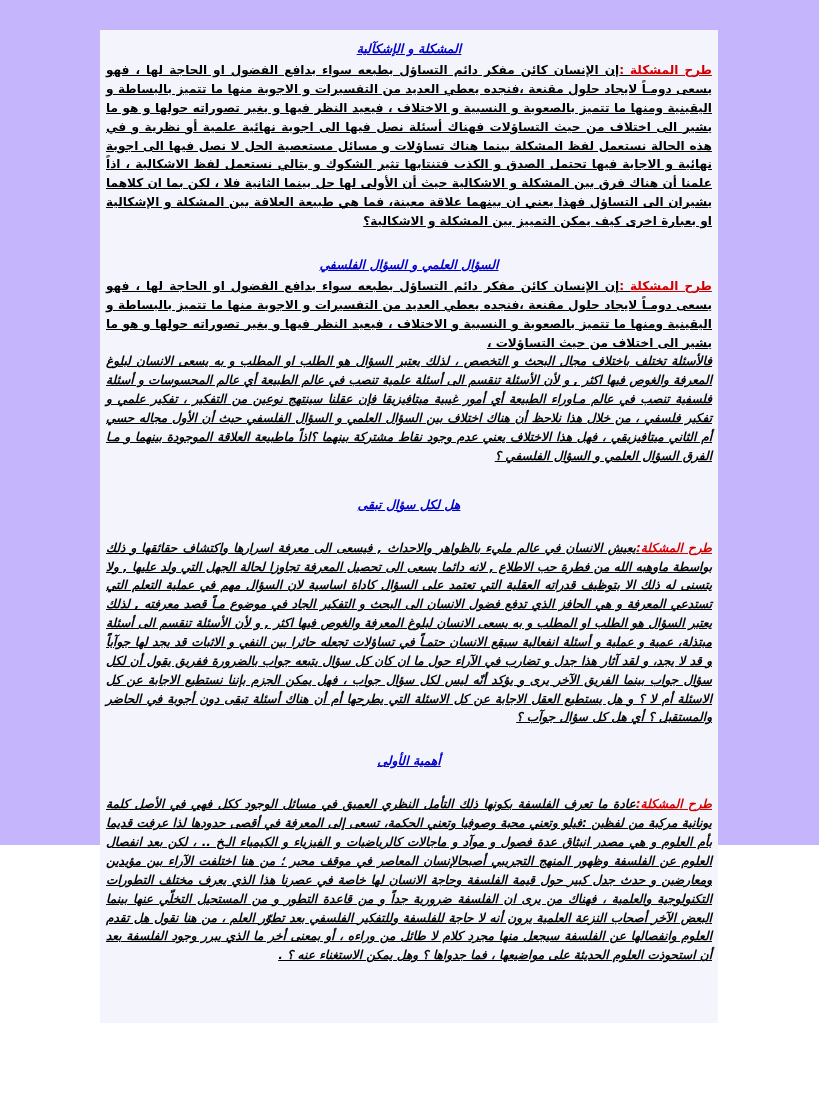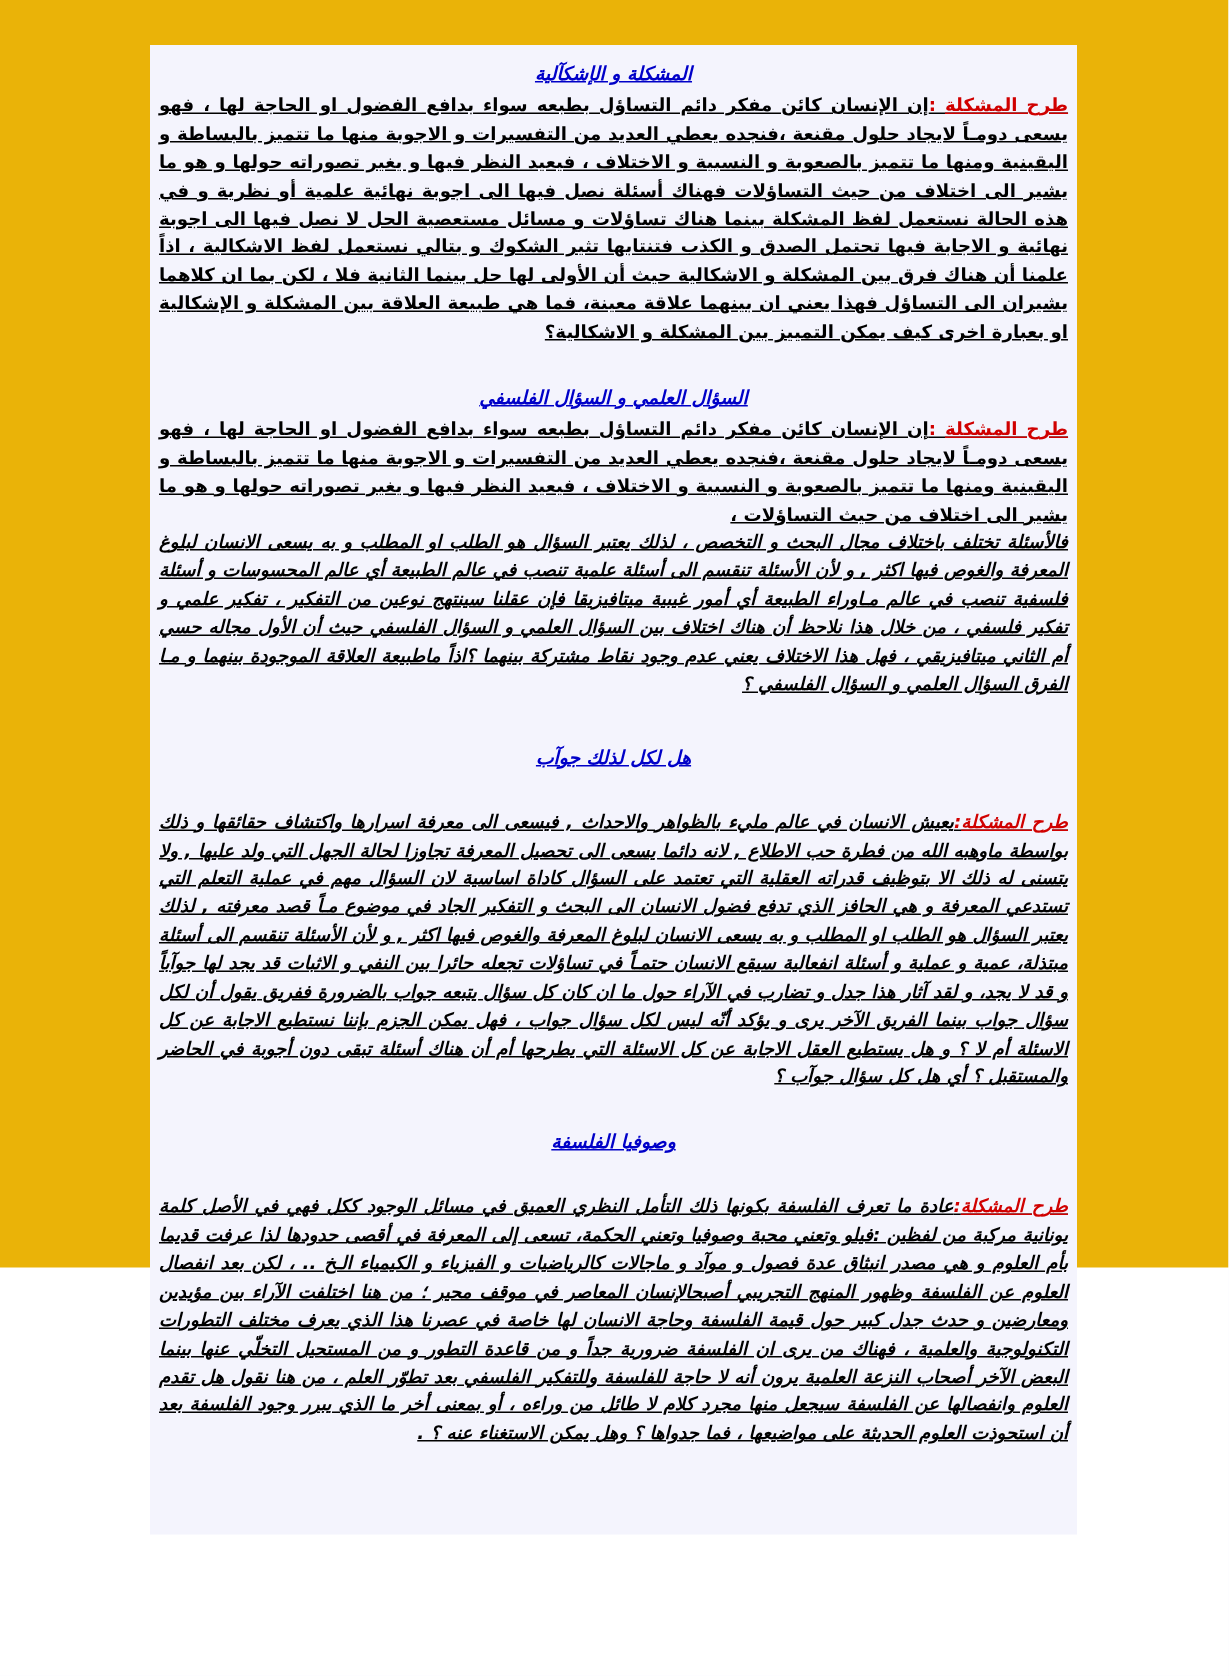--- a/index.html
+++ b/index.html
@@ -12,21 +12,21 @@
     width: 819px;
     height: 1117px;
     overflow: hidden;
     font-family: "DejaVu Sans", "Liberation Sans", sans-serif;
   }
 
   #page {
     position: relative;
     width: 819px;
     height: 845px;
-    background: #eab308;
+    background: #c4b5fd;
   }
 
   
   #doc-body {
     position: absolute;
     left: 100px;
     top: 30px;
     width: 618px;
     min-height: 993px;
     background: #f4f4fd;
@@ -105,25 +105,25 @@
 
     <div class="section">
       <div class="section-heading">السؤال العلمي و السؤال الفلسفي</div>
       <p class="para"><span class="lead-label">طرح المشكلة</span><span class="lead-colon"> :</span><span>إن الإنسان كائن مفكر دائم التساؤل بطبعه سواء بدافع الفضول او الحاجة لها ، فهو يسعى دومـاً لايجاد حلول مقنعة ،فنجده يعطي العديد من التفسيرات و الاجوبة منها ما تتميز بالبساطة و اليقينية ومنها ما تتميز بالصعوبة و النسبية و الاختلاف ، فيعيد النظر فيها و يغير تصوراته حولها و هو ما يشير الى اختلاف من حيث التساؤلات ،</span></p>
       <p class="para italic tight"><span>فالأسئلة تختلف باختلاف مجال البحث و التخصص ، لذلك يعتبر السؤال هو الطلب او المطلب و به يسعى الانسان لبلوغ المعرفة والغوص فيها اكثر , و لأن الأسئلة تنقسم الى أسئلة علمية تنصب في عالم الطبيعة أي عالم المحسوسات و أسئلة فلسفية تنصب في عالم مـاوراء الطبيعة أي أمور غيبية ميتافيزيقا فإن عقلنا سينتهج نوعين من التفكير ، تفكير علمي و تفكير فلسفي ، من خلال هذا نلاحظ أن هناك اختلاف بين السؤال العلمي و السؤال الفلسفي حيث أن الأول مجاله حسي أم الثاني ميتافيزيقي ، فهل هذا الاختلاف يعني عدم وجود نقاط مشتركة بينهما ؟اذاً ماطبيعة العلاقة الموجودة بينهما و مـا الفرق السؤال العلمي و السؤال الفلسفي ؟</span></p>
     </div>
 
     <div class="spacer-lg"></div>
 
     <div class="section">
-      <div class="section-heading">هل لكل لذلك جوآب</div>
+      <div class="section-heading">هل لكل سؤال تبقى</div>
       <p class="para italic"><span class="lead-label">طرح المشكلة</span><span class="lead-colon">:</span><span>يعيش الانسان في عالم مليء بالظواهر والاحداث , فيسعى الى معرفة اسرارها واكتشاف حقائقها و ذلك بواسطة ماوهبه الله من فطرة حب الاطلاع , لانه دائما يسعى الى تحصيل المعرفة تجاوزا لحالة الجهل التي ولد عليها , ولا يتسنى له ذلك الا بتوظيف قدراته العقلية التي تعتمد على السؤال كاداة اساسية لان السؤال مهم في عملية التعلم التي تستدعي المعرفة و هي الحافز الذي تدفع فضول الانسان الى البحث و التفكير الجاد في موضوع مـاً قصد معرفته , لذلك يعتبر السؤال هو الطلب او المطلب و به يسعى الانسان لبلوغ المعرفة والغوص فيها اكثر , و لأن الأسئلة تنقسم الى أسئلة مبتذلة، عمية و عملية و أسئلة انفعالية سيقع الانسان حتمـاً في تساؤلات تجعله حائرا بين النفي و الاثبات قد يجد لها جوآباً و قد لا يجد، و لقد آثار هذا جدل و تضارب في الآراء حول ما ان كان كل سؤال يتبعه جواب بالضرورة ففريق يقول أن لكل سؤال جواب بينما الفريق الآخر يرى و يؤكد أنّه ليس لكل سؤال جواب ، فهل يمكن الجزم بإننا نستطيع الاجابة عن كل الاسئلة أم لا ؟ و هل يستطيع العقل الاجابة عن كل الاسئلة التي يطرحها أم أن هناك أسئلة تبقى دون أجوبة في الحاضر والمستقبل ؟ أي هل كل سؤال جوآب   ؟</span></p>
     </div>
 
     <div class="spacer-md"></div>
 
     <div class="section">
-      <div class="section-heading">وصوفيا الفلسفة</div>
+      <div class="section-heading">أهمية الأولى</div>
       <p class="para italic"><span class="lead-label">طرح المشكلة</span><span class="lead-colon">:</span><span>عادة ما تعرف الفلسفة بكونها ذلك التأمل النظري العميق في مسائل الوجود ككل  فهي في الأصل كلمة يونانية مركبة من لفظين :فيلو وتعني محبة وصوفيا وتعني الحكمة، تسعى إلى المعرفة في أقصى حدودها لذا عرفت قديما بأم العلوم و هي مصدر انبثاق عدة فصول و موآد و ماجالات كالرياضيات و الفيزياء و الكيمياء الـخ   .. ، لكن بعد انفصال العلوم عن الفلسفة وظهور المنهج التجريبي أصبحالإنسان المعاصر في موقف محير ؛ من هنا اختلفت الآراء بين مؤيدين ومعارضين و حدث جدل كبير  حول قيمة الفلسفة وحاجة الانسان لها خاصة في عصرنا هذا الذي يعرف مختلف التطورات التكنولوجية والعلمية ، فهناك من يرى ان الفلسفة ضرورية  جداً و من قاعدة التطور و من المستحيل التخلّي عنها بينما البعض الآخر أصحاب النزعة العلمية يرون أنه لا حاجة للفلسفة وللتفكير الفلسفي بعد تطوّر العلم ، من هنا نقول هل تقدم العلوم وانفصالها عن الفلسفة سيجعل منها مجرد كلام لا طائل من وراءه ، أو بمعنى أخر ما الذي يبرر وجود الفلسفة بعد أن استحوذت العلوم الحديثة على مواضيعها ، فما جدواها ؟ وهل يمكن الاستغناء عنه ؟  .</span></p>
     </div>
 
   </div>
 </div>
 
 </body></html>

